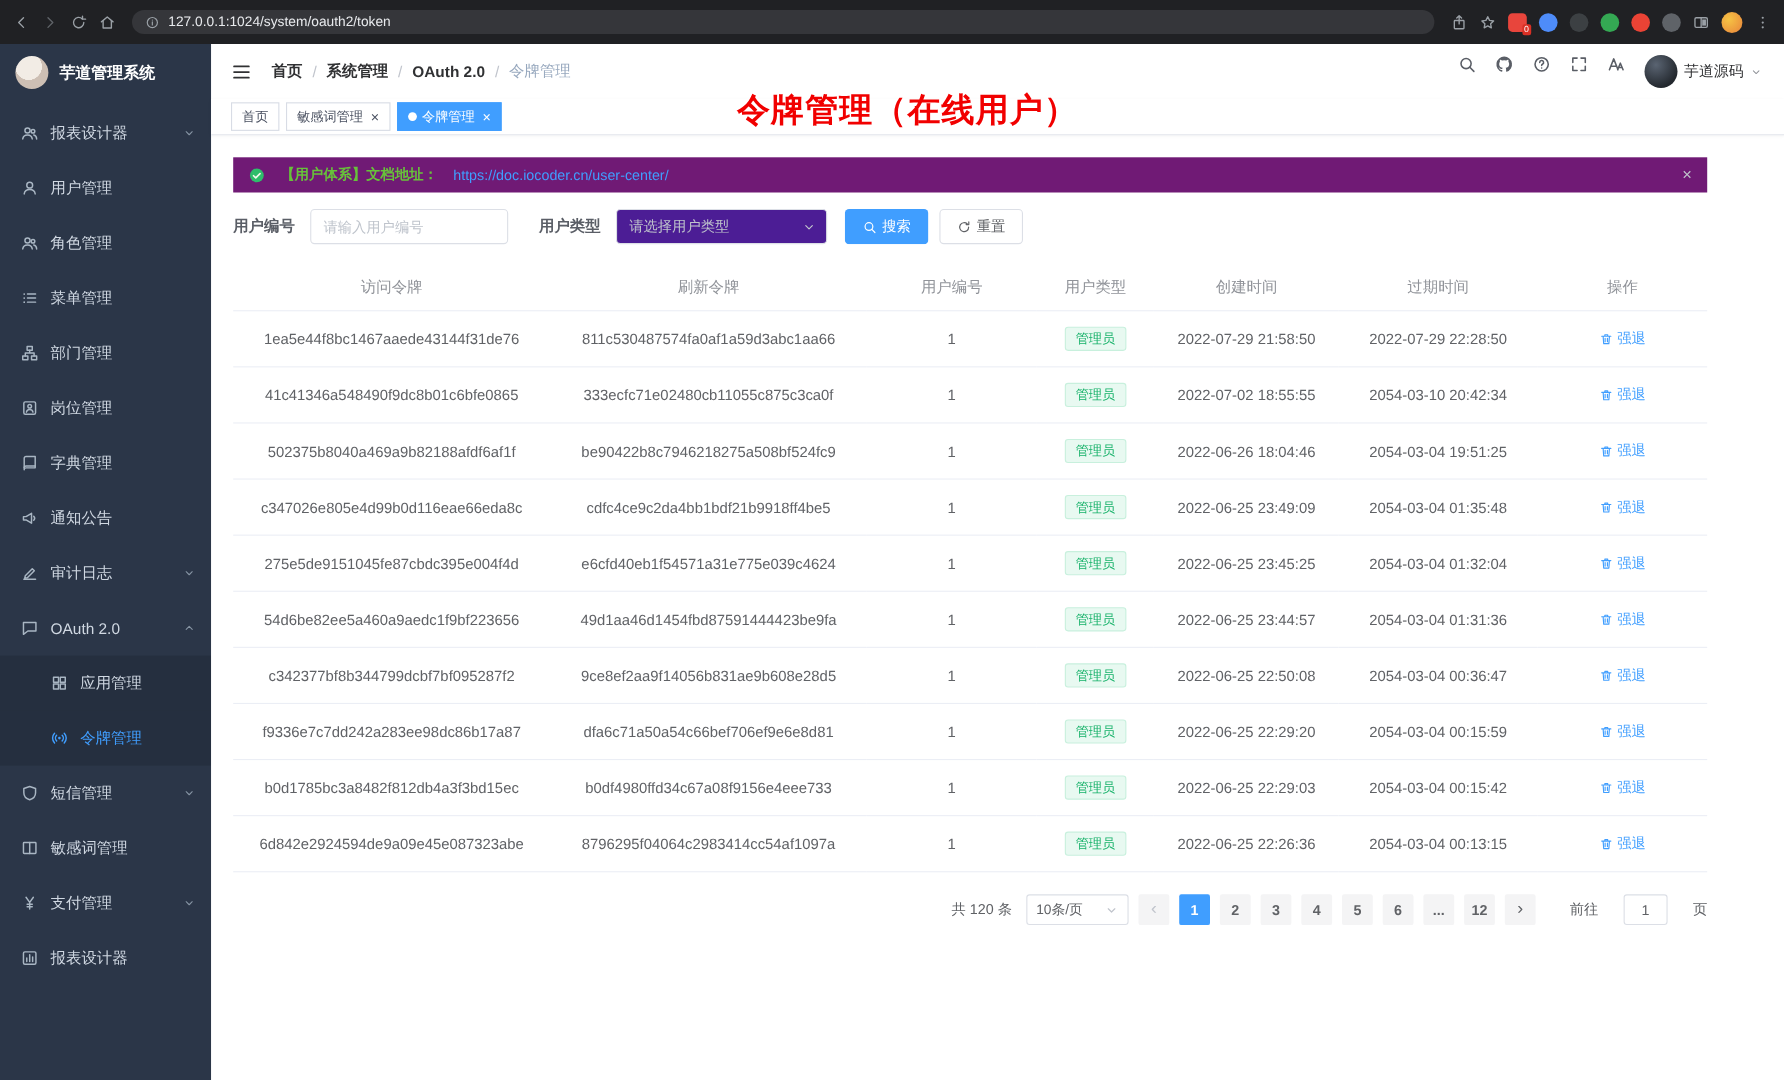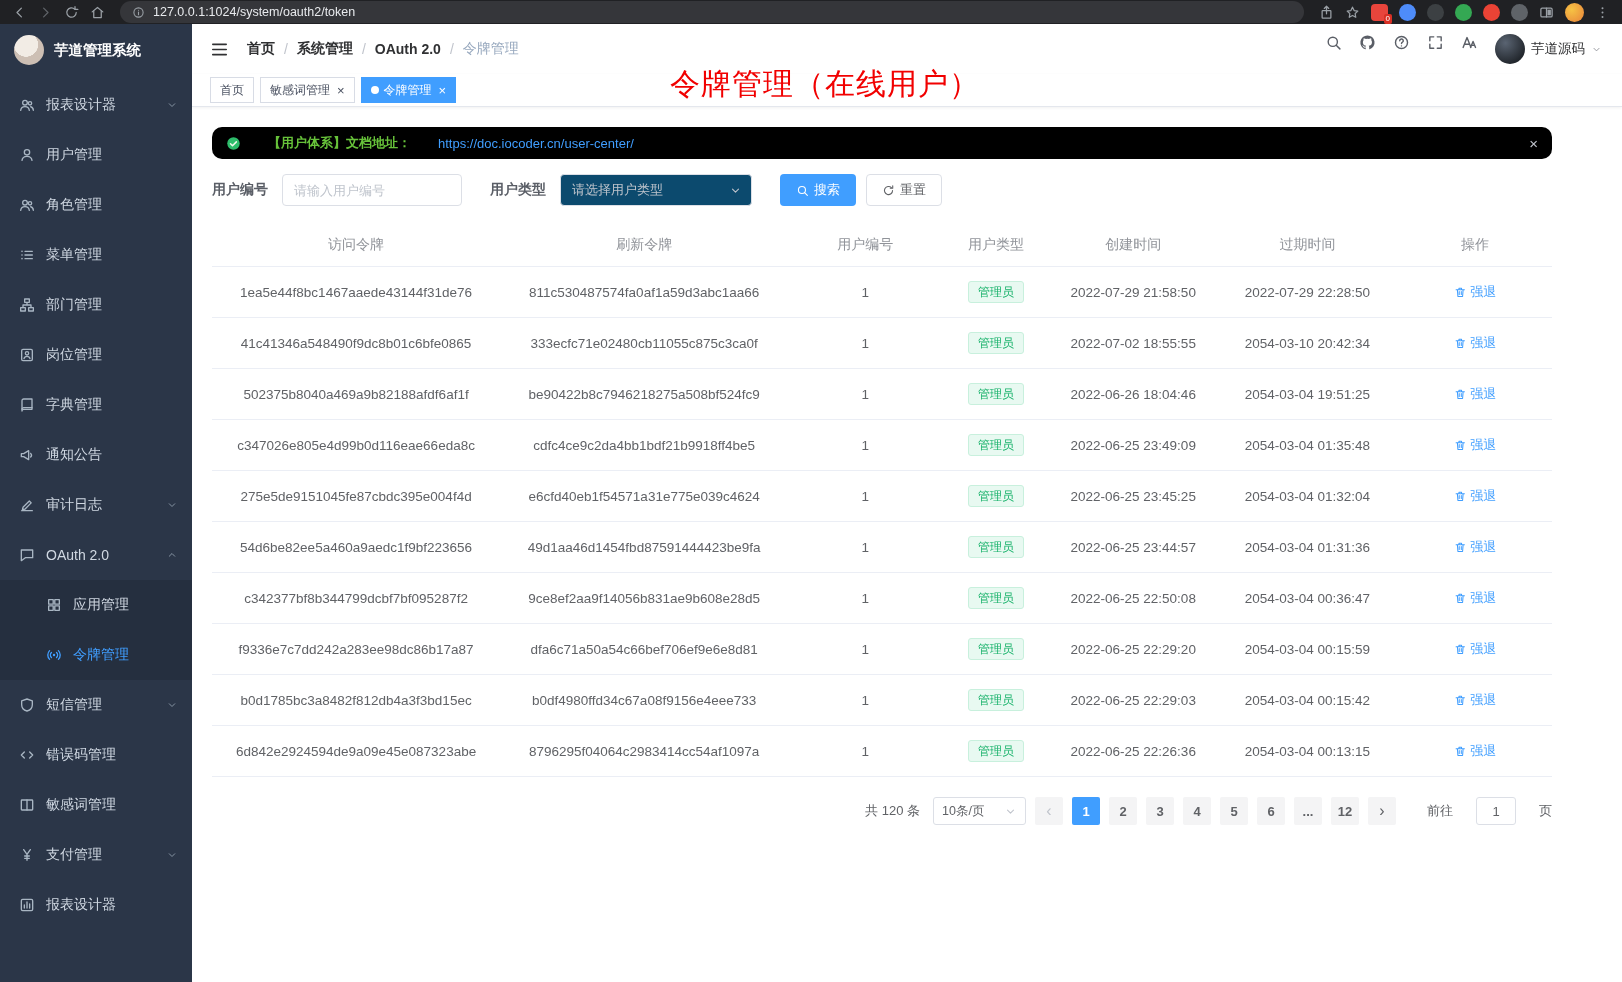--- a/index.html
+++ b/index.html
@@ -1,21 +1,21 @@
 <!DOCTYPE html>
 <html><head>
 <meta charset="utf-8">
 <style>
   *{margin:0;padding:0;box-sizing:border-box}
   html,body{width:1622px;height:982px;overflow:hidden}
   body{font-family:"Liberation Sans","DejaVu Sans",sans-serif;background:#fff;font-size:14px}
   .ic{width:1em;height:1em;fill:none;stroke:currentColor;stroke-width:2;stroke-linecap:round;stroke-linejoin:round;display:block}
 
   
-  .browser{height:24px;background:#202124;display:flex;align-items:center;gap:11px;padding:0 12px;color:#9aa0a6}
+  .browser{height:40px;background:#202124;display:flex;align-items:center;gap:11px;padding:0 12px;color:#9aa0a6}
   .bicon{font-size:15px;display:flex;align-items:center;color:#9aa0a6;cursor:pointer;flex:none}
   .bicon.dim{color:#5f6368}
   .urlbar{flex:1;height:22px;margin:0 4px;background:#35363a;border-radius:11px;display:flex;align-items:center;gap:8px;padding:0 12px;min-width:0;cursor:text}
   .urlbar .bicon{font-size:13px}
   .url-text{color:#e8eaed;font-size:12.5px;white-space:nowrap;overflow:hidden}
   .ext{width:17px;height:17px;border-radius:50%;position:relative;flex:none;cursor:pointer}
   .ext-red{background:#e8453c;border-radius:4px}
   .ext-blue{background:#4e8cf9}
   .ext-dark{background:#3c4043}
   .ext-green{background:#34a853}
@@ -55,35 +55,35 @@
   .user-name{font-size:13.5px;color:#303133}
   .nav-caret{font-size:11px;color:#909399;display:flex}
 
   
   .tags-view{height:33px;display:flex;align-items:center;gap:6px;padding:0 14px 0 18px;border-bottom:1px solid #e4e7ed;box-shadow:0 1px 3px rgba(0,0,0,.06);background:#fff;flex:none}
   .tag-item{height:26px;display:inline-flex;align-items:center;gap:5px;padding:0 9px;border:1px solid #d8dce5;background:#fff;color:#495060;font-size:12px;cursor:pointer;white-space:nowrap}
   .tag-item .dot{width:8px;height:8px;border-radius:50%;background:#fff;display:inline-block}
   .tag-item.active{background:#409eff;border-color:#409eff;color:#fff}
   .tab-close{font-size:13px;line-height:1;margin-left:2px}
 
-  .annotation{position:absolute;left:478px;top:40px;font-size:30px;font-weight:400;color:#f10000;z-index:20;letter-spacing:1px;pointer-events:none;white-space:nowrap}
+  .annotation{position:absolute;left:478px;top:40px;font-size:30px;font-weight:700;color:#f10000;z-index:20;letter-spacing:1px;pointer-events:none;white-space:nowrap}
 
   
   .content{flex:1;padding:20px 70px 20px 20px;overflow:hidden}
-  .alert{height:32px;background:#000000;border-radius:10px;display:flex;align-items:center;gap:27px;padding:0 14px;font-size:13px;margin-bottom:15px}
+  .alert{height:32px;background:#701a75;border-radius:0;display:flex;align-items:center;gap:14px;padding:0 14px;font-size:13px;margin-bottom:15px}
   .alert-check{color:#2ebd6b;font-size:15px;display:flex}
   .alert-text{color:#67c23a;font-weight:700}
   .alert-link{color:#409eff;cursor:pointer}
   .alert-close{margin-left:auto;color:#c0c4cc;font-size:15px;cursor:pointer;line-height:1}
 
   .filter{display:flex;align-items:center;margin-bottom:18px;font-size:14px}
   .filter-label{font-weight:700;color:#5a5e66;margin-right:14px;white-space:nowrap}
   .filter-input{width:180px;height:32px;border:1px solid #dcdfe6;border-radius:4px;padding:0 11px;font-size:13px;color:#606266;outline:none;margin-right:28px;font-family:inherit}
   .filter-input::placeholder{color:#bfc4cc}
-  .filter-select{width:192px;height:32px;border:1px solid #dcdfe6;border-radius:4px;display:flex;align-items:center;justify-content:space-between;padding:0 9px 0 11px;margin-right:28px;cursor:pointer;background:#0c4a6e}
+  .filter-select{width:192px;height:32px;border:1px solid #dcdfe6;border-radius:4px;display:flex;align-items:center;justify-content:space-between;padding:0 9px 0 11px;margin-right:16px;cursor:pointer;background:#4c1d95}
   .select-placeholder{color:#bfc4cc;font-size:13px}
   .select-caret{color:#c0c4cc;font-size:13px;display:flex}
   .btn{height:32px;border-radius:4px;display:inline-flex;align-items:center;gap:5px;padding:0 15px;font-size:13px;cursor:pointer;border:1px solid transparent;font-family:inherit}
   .btn .ic{font-size:13px}
   .btn-primary{background:#409eff;color:#fff;margin-right:10px}
   .btn-plain{background:#fff;border-color:#dcdfe6;color:#606266}
 
   .data-table{width:100%;border-collapse:collapse;table-layout:fixed;text-align:center}
   .data-table th{color:#909399;font-size:14px;font-weight:400;padding:12px 4px;border-bottom:1px solid #ebeef5}
   .data-table td{color:#606266;font-size:13.5px;padding:14px 4px;border-bottom:1px solid #ebeef5;white-space:nowrap;overflow:hidden;text-overflow:ellipsis}
@@ -320,28 +320,20 @@
             <svg viewBox="0 0 24 24" class="ic">
               <path d="M12 3l8 2.8v5.7c0 4.8-3.2 8.1-8 9.5-4.8-1.4-8-4.7-8-9.5V5.8z"></path>
             </svg>
           </span>
           <span class="mi-label">短信管理</span>
           <span class="mi-chevron">
             <svg viewBox="0 0 24 24" class="ic">
               <path d="M6.5 9.5l5.5 5.5 5.5-5.5"></path>
             </svg>
           </span>
-        </div>
-        <div class="menu-item">
-          <span class="mi-icon">
-            <svg viewBox="0 0 24 24" class="ic">
-              <path d="M8 7.5L3.5 12 8 16.5M16 7.5l4.5 4.5L16 16.5"></path>
-            </svg>
-          </span>
-          <span class="mi-label">错误码管理</span>
         </div>
         <div class="menu-item">
           <span class="mi-icon">
             <svg viewBox="0 0 24 24" class="ic">
               <rect x="3.5" y="4.5" width="17" height="15" rx="1"></rect>
               <path d="M12 4.5v15"></path>
             </svg>
           </span>
           <span class="mi-label">敏感词管理</span>
         </div>

